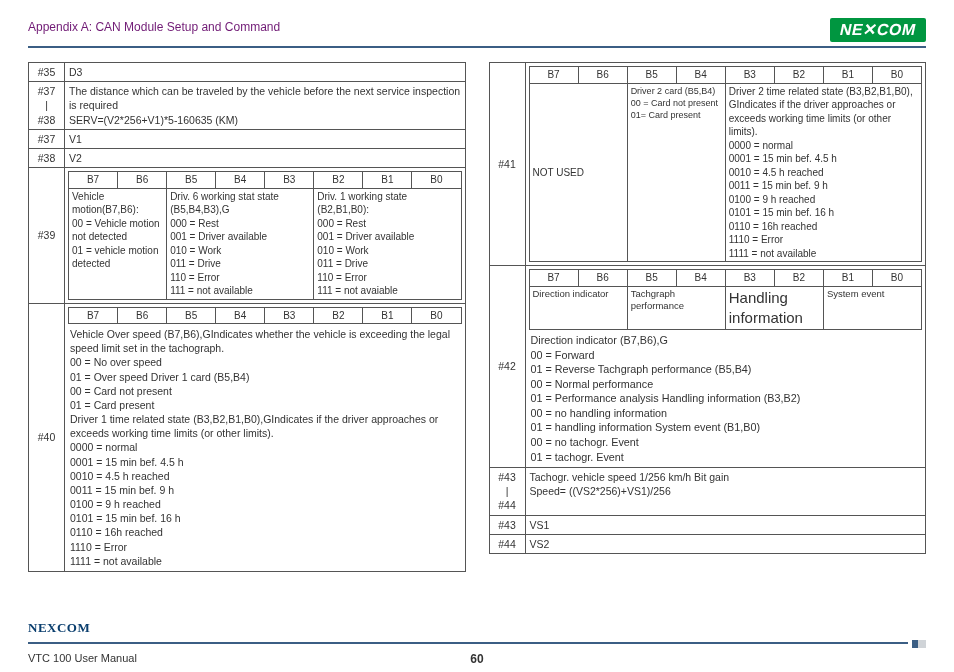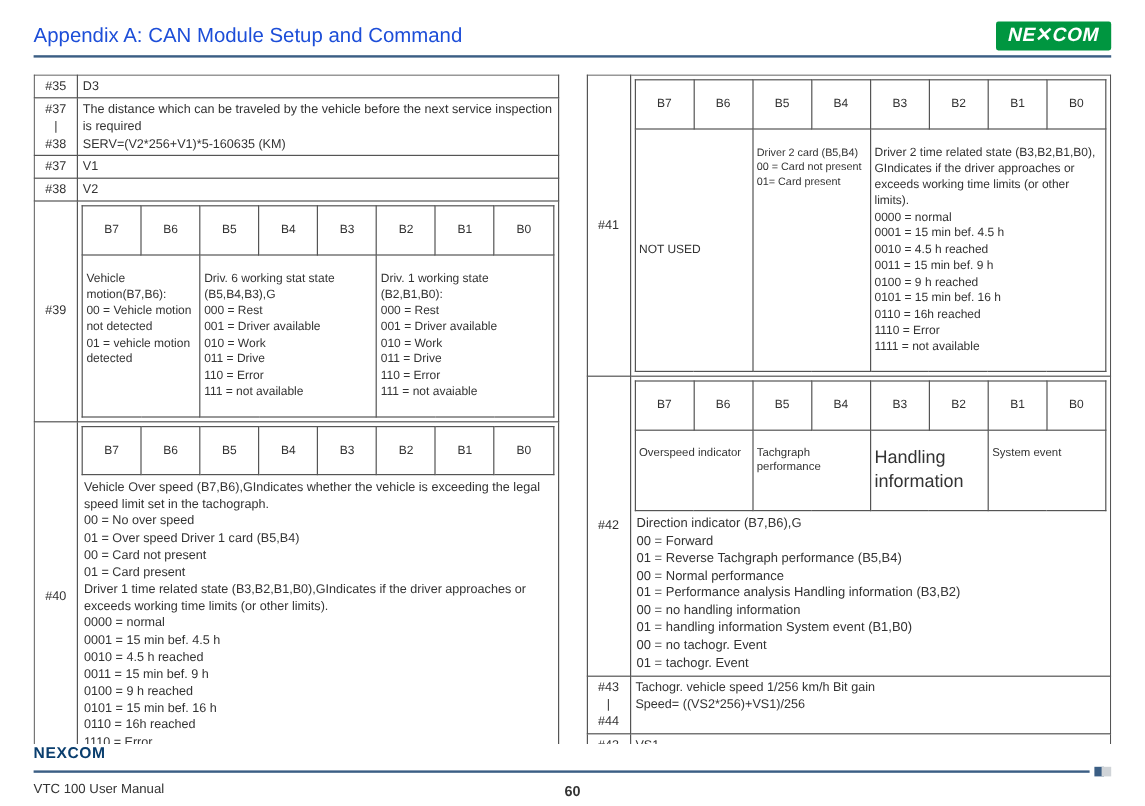--- a/index.html
+++ b/index.html
@@ -8,21 +8,21 @@
     padding: 0;
     width: 954px;
     height: 672px;
     font-family: Arial, sans-serif;
     font-size: 11px;
     color: #333;
     background: #fff;
   }
   .page { padding: 18px 28px 8px 28px; display: flex; flex-direction: column; height: 100%; }
   .header-row { display: flex; justify-content: space-between; align-items: flex-start; }
-  .appendix-title { color: #1d4ed8; font-size: 17px; padding-top: 2px; }
+  .appendix-title { color: #701a75; font-size: 12px; padding-top: 2px; }
   .logo {
     background: #009640;
     color: #fff;
     font-family: Arial Black, Arial, sans-serif;
     font-weight: 900;
     font-size: 16px;
     padding: 4px 10px;
     border-radius: 2px;
     letter-spacing: 0.5px;
     line-height: 1;
@@ -30,26 +30,26 @@
   .logo .cut { display:inline-block; transform: skewX(-12deg); }
   .hr-top { height: 2px; background: #3b5e84; margin: 4px 0 14px 0; }
   .content { display: flex; gap: 23px; flex: 1; overflow: hidden; }
   .col { flex: 1; }
   table { border-collapse: collapse; width: 100%; table-layout: fixed; }
   td, th { border: 1px solid #555; padding: 2px 4px; vertical-align: top; font-size: 10.5px; line-height: 1.35; }
   .idx { width: 36px; text-align: center; vertical-align: middle; }
   .bitcell { text-align: center; width: 12.5%; }
   .innertable { width: 100%; border-collapse: collapse; margin: 0;}
   .innertable td { font-size: 10px; }
-  .tight td { padding: 13px 3px; font-size: 10px; }
+  .tight td { padding: 1px 3px; font-size: 10px; }
   .footer { margin-top: auto; }
   .hr-bot-wrap { display:flex; align-items:center; }
   .hr-bot-wrap .line { flex:1; height:2px; background:#3b5e84; }
   .footer-logo {
-    color: #0a3e6e; font-family: Liberation Sans, sans-serif; font-weight:900; font-size: 13px; letter-spacing:0.5px;
+    color: #0a3e6e; font-family: Liberation Serif, serif; font-weight:900; font-size: 13px; letter-spacing:0.5px;
   }
   .pagenum { color:#333; font-weight:bold; font-size: 12px; position:absolute; left:50%; transform:translateX(-50%); }
   .footer-inner { position: relative; display:flex; justify-content:space-between; width:100%; margin-top:2px;}
   .nowrap { white-space: nowrap; }
   .sq { width:8px; height:8px; display:inline-block; }
   .sq1{background:#3b5e84;} .sq2{background:#d0d4d8;margin-left:-2px;margin-top:4px;}
 </style>
 </head>
 <body>
 
@@ -205,21 +205,21 @@
                 <td class="bitcell">B7</td>
                 <td class="bitcell">B6</td>
                 <td class="bitcell">B5</td>
                 <td class="bitcell">B4</td>
                 <td class="bitcell">B3</td>
                 <td class="bitcell">B2</td>
                 <td class="bitcell">B1</td>
                 <td class="bitcell">B0</td>
               </tr>
               <tr>
-                <td colspan="2" style="font-size:9.5px">Overspeed indicator</td>
+                <td colspan="2" style="font-size:9.5px">Direction indicator</td>
                 <td colspan="2" style="font-size:9.5px">Tachgraph performance</td>
                 <td colspan="2" style="font-size:15px">Handling information</td>
                 <td colspan="2" style="font-size:9.5px">System event</td>
               </tr>
             </tbody>
                 </table>
             <div style="white-space:pre-line; padding:3px 2px 0 2px; font-size:10.8px;">Direction indicator (B7,B6),G
 00 = Forward
 01 = Reverse Tachgraph performance (B5,B4)
 00 = Normal performance

